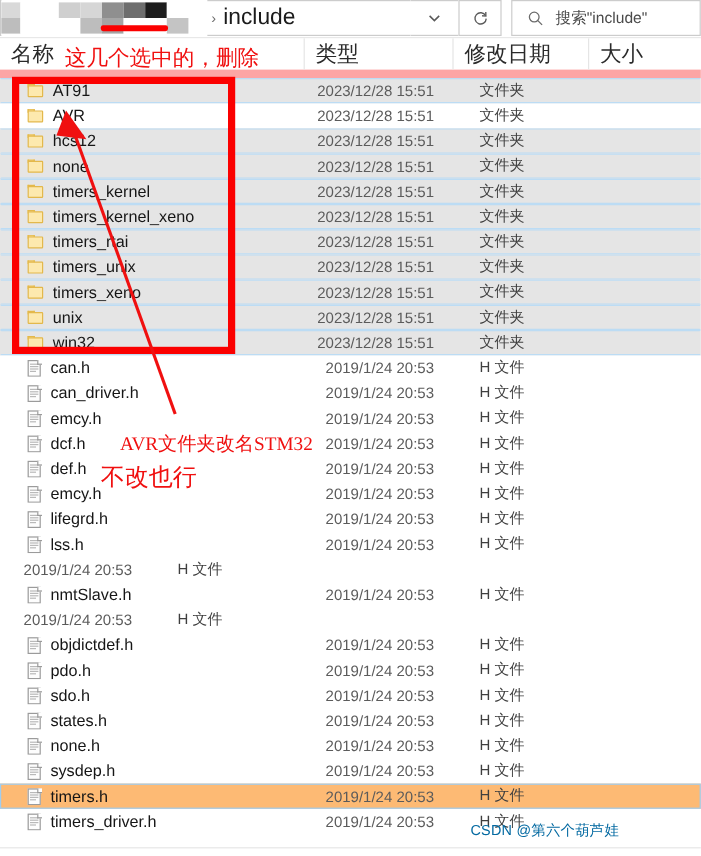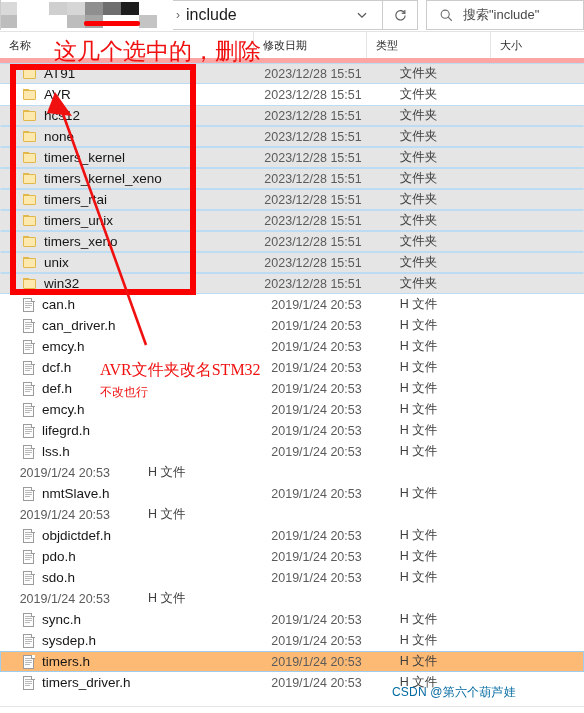--- a/index.html
+++ b/index.html
@@ -43,21 +43,21 @@
     display: block;
     margin-left: 0px;
   }
   .crumb-sep {
     color: #6d6d6d;
     font-size: 12px;
     padding: 0 6px 0 3px;
     user-select: none;
   }
   .crumb-text {
-    font-size: 16px;
+    font-size: 19px;
     color: #1b1b1b;
     font-family: "Liberation Sans", sans-serif;
     text-align: right;
   }
   .addr-dropdown {
     flex: 0 0 40px;
     border: 1px solid #cccccc;
     border-right: none;
     border-left: none;
     box-sizing: border-box;
@@ -95,23 +95,23 @@
     font-family: "Liberation Sans", sans-serif;
   }
   .ico { display: block; }
 
   
   .colheader {
     position: relative;
     height: 26px;
     display: flex;
     align-items: center;
-    border-bottom: 5px solid #fca5a5;
+    border-bottom: 7px solid #fca5a5;
     background: #ffffff;
-    font-size: 11px;
+    font-size: 18px;
     color: #2a2a2a;
   }
   .ch {
     position: relative;
     height: 26px;
     line-height: 26px;
     box-sizing: border-box;
     padding-left: 9px;
     white-space: nowrap;
   }
@@ -226,25 +226,25 @@
     pointer-events: none;
   }
   .anno-text {
     position: absolute;
     color: #f01010;
     font-family: "Liberation Serif", "DejaVu Serif", serif;
     white-space: nowrap;
   }
   .anno-header {
     left: 54px; top: 36px;
-    font-size: 23px;
+    font-size: 18px;
     letter-spacing: 0px;
   }
   .anno-mid1 { left: 100px; top: 360px; font-size: 16px; }
-  .anno-mid2 { left: 100px; top: 384px; font-size: 12px; }
+  .anno-mid2 { left: 84px; top: 384px; font-size: 20px; }
 
   .redbox {
     position: absolute;
     left: 10px; top: 64px;
     width: 186px; height: 231px;
     border: 6px solid #fb0000;
     box-sizing: border-box;
   }
   .red-underline {
     position: absolute;
@@ -316,22 +316,22 @@
     <svg class="ico" width="15" height="15" viewBox="0 0 16 16">
       <circle cx="6.6" cy="6.6" r="4.3" fill="none" stroke="#6b6b6b" stroke-width="1.15"></circle>
       <line x1="9.8" y1="9.8" x2="13.6" y2="13.6" stroke="#6b6b6b" stroke-width="1.15"></line>
     </svg>
     <span class="search-text">搜索"include"</span>
   </div>
 </div>
 
 <div class="colheader">
   <div class="ch ch-name">名称</div>
+  <div class="ch ch-type">类型</div>
   <div class="ch ch-date">修改日期</div>
-  <div class="ch ch-type">类型</div>
   <div class="ch ch-size">大小</div>
 </div>
 
 <div class="filelist" id="filelist">
     <div class="row sel">
       <div class="cell-name">
         <span class="folder-ico">
           <span class="t"></span>
           <span class="b"></span>
         </span>
@@ -657,35 +657,46 @@
           <span class="l4"></span>
           <span class="corner"></span>
         </span>
         <span class="name-txt">sdo.h</span>
       </div>
       <div class="cell-date">2019/1/24 20:53</div>
       <div class="cell-type">H 文件</div>
       <div class="cell-size"></div>
     </div>
     <div class="row">
-      <div class="cell-date">2019/1/24 20:53</div>
-      <div class="cell-type">H 文件</div>
-      <div class="cell-size"></div>
-    </div>
-    <div class="row">
-      <div class="cell-name">
-        <span class="file-ico">
-          <span class="p"></span>
-          <span class="l1"></span>
-          <span class="l2"></span>
-          <span class="l3"></span>
-          <span class="l4"></span>
-          <span class="corner"></span>
-        </span>
-        <span class="name-txt">sync.h</span>
+      <div class="cell-name">
+        <span class="file-ico">
+          <span class="p"></span>
+          <span class="l1"></span>
+          <span class="l2"></span>
+          <span class="l3"></span>
+          <span class="l4"></span>
+          <span class="corner"></span>
+        </span>
+        <span class="name-txt">states.h</span>
+      </div>
+      <div class="cell-date">2019/1/24 20:53</div>
+      <div class="cell-type">H 文件</div>
+      <div class="cell-size"></div>
+    </div>
+    <div class="row">
+      <div class="cell-name">
+        <span class="file-ico">
+          <span class="p"></span>
+          <span class="l1"></span>
+          <span class="l2"></span>
+          <span class="l3"></span>
+          <span class="l4"></span>
+          <span class="corner"></span>
+        </span>
+        <span class="name-txt">none.h</span>
       </div>
       <div class="cell-date">2019/1/24 20:53</div>
       <div class="cell-type">H 文件</div>
       <div class="cell-size"></div>
     </div>
     <div class="row">
       <div class="cell-name">
         <span class="file-ico">
           <span class="p"></span>
           <span class="l1"></span>

